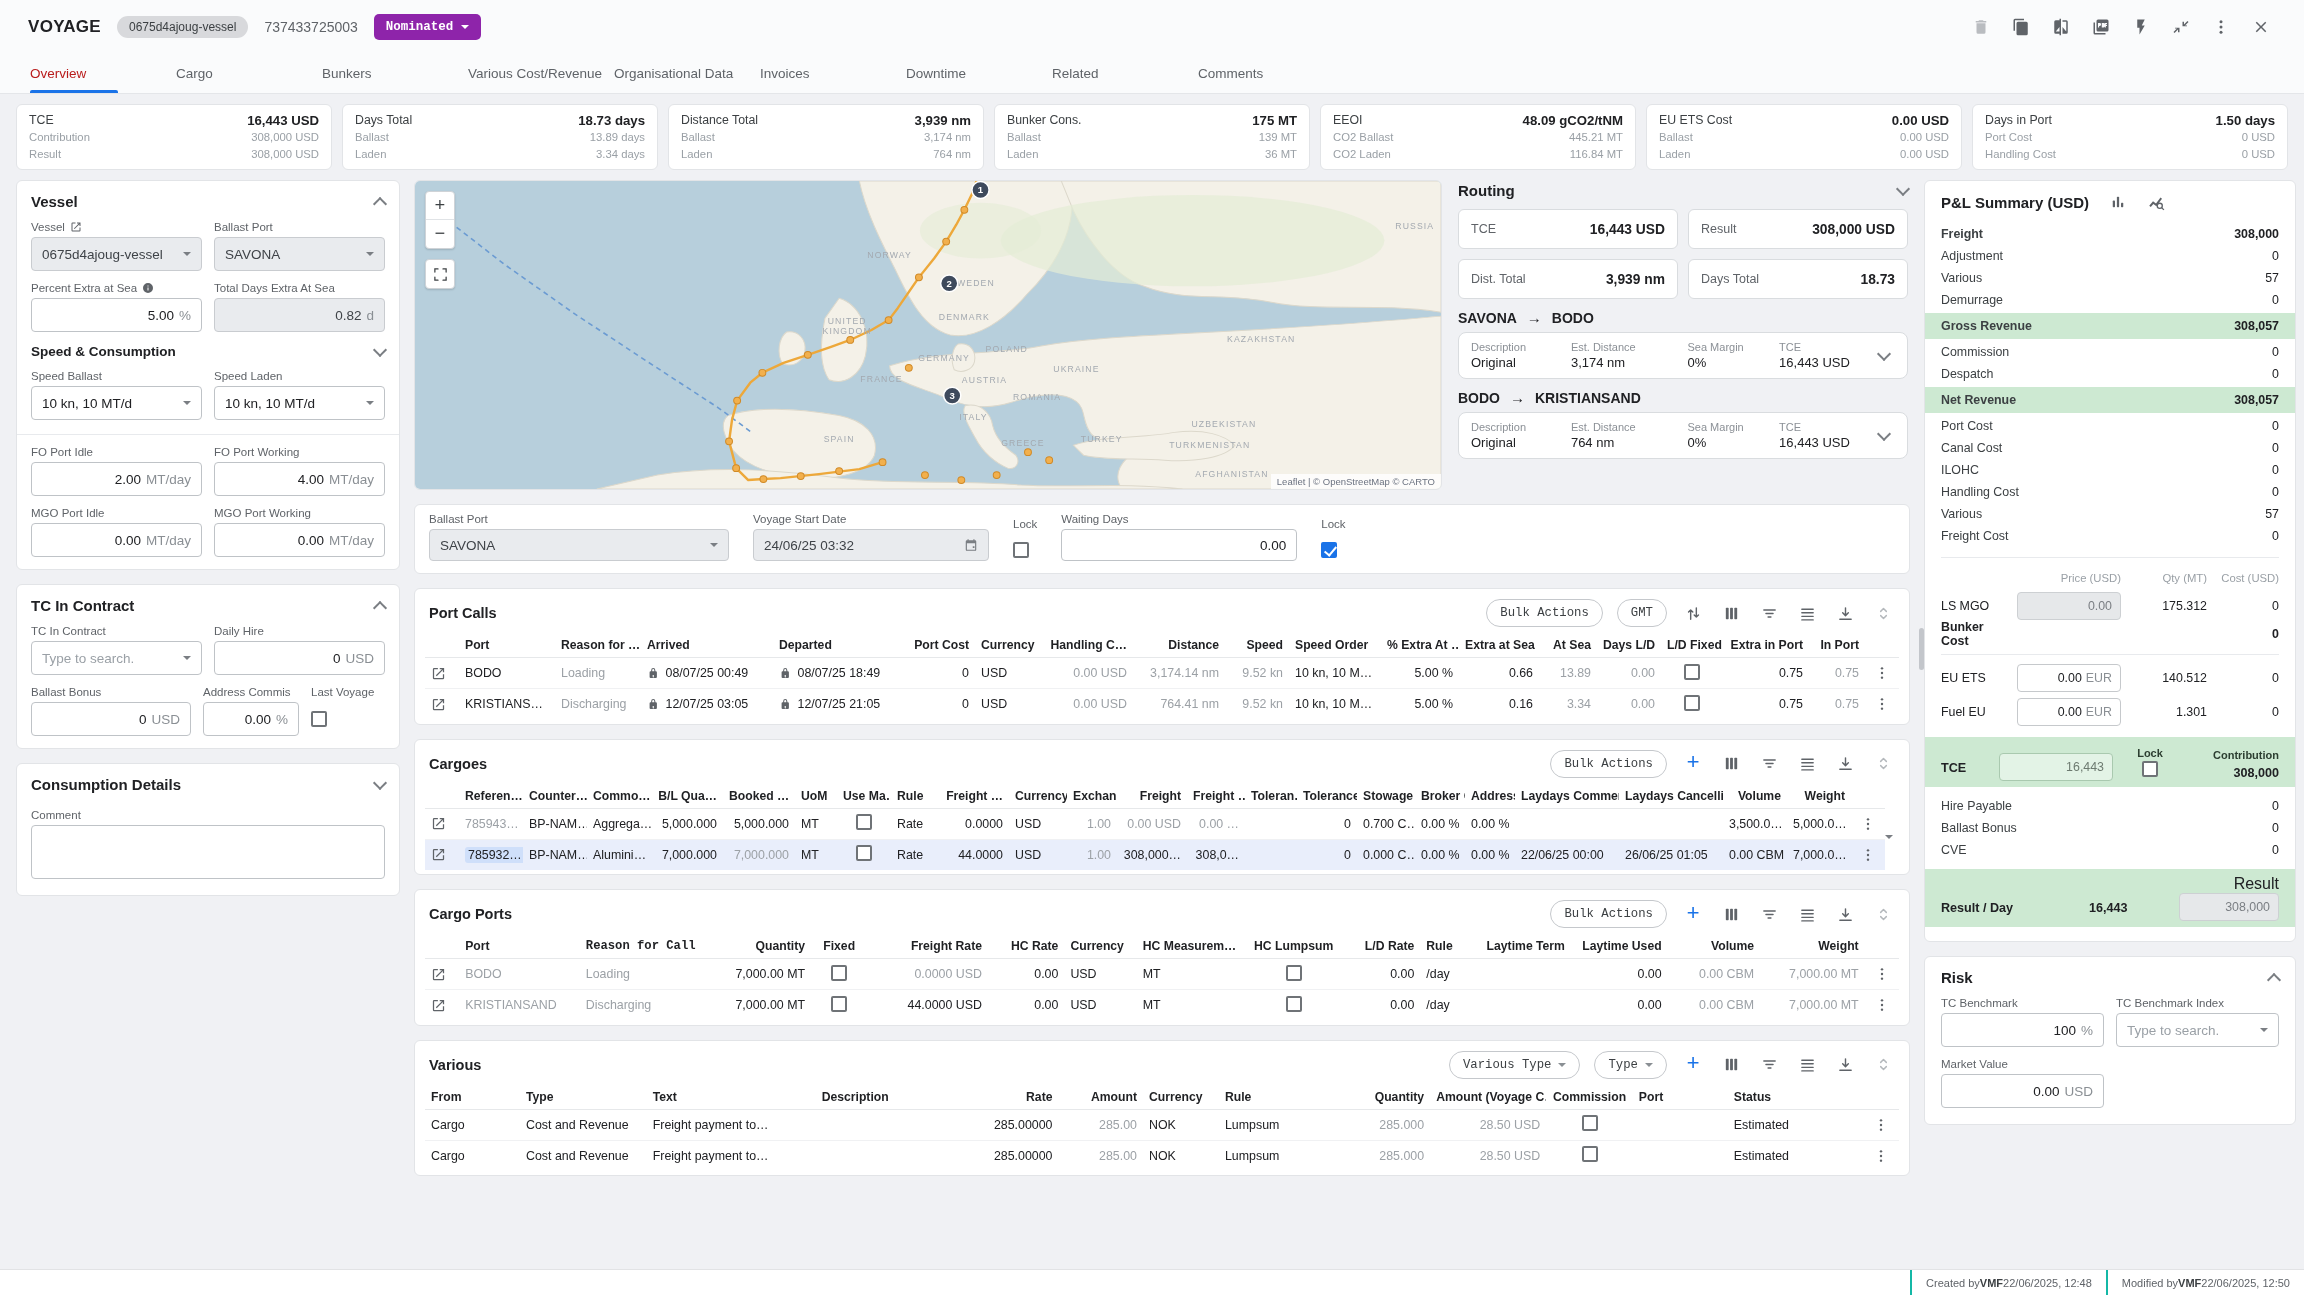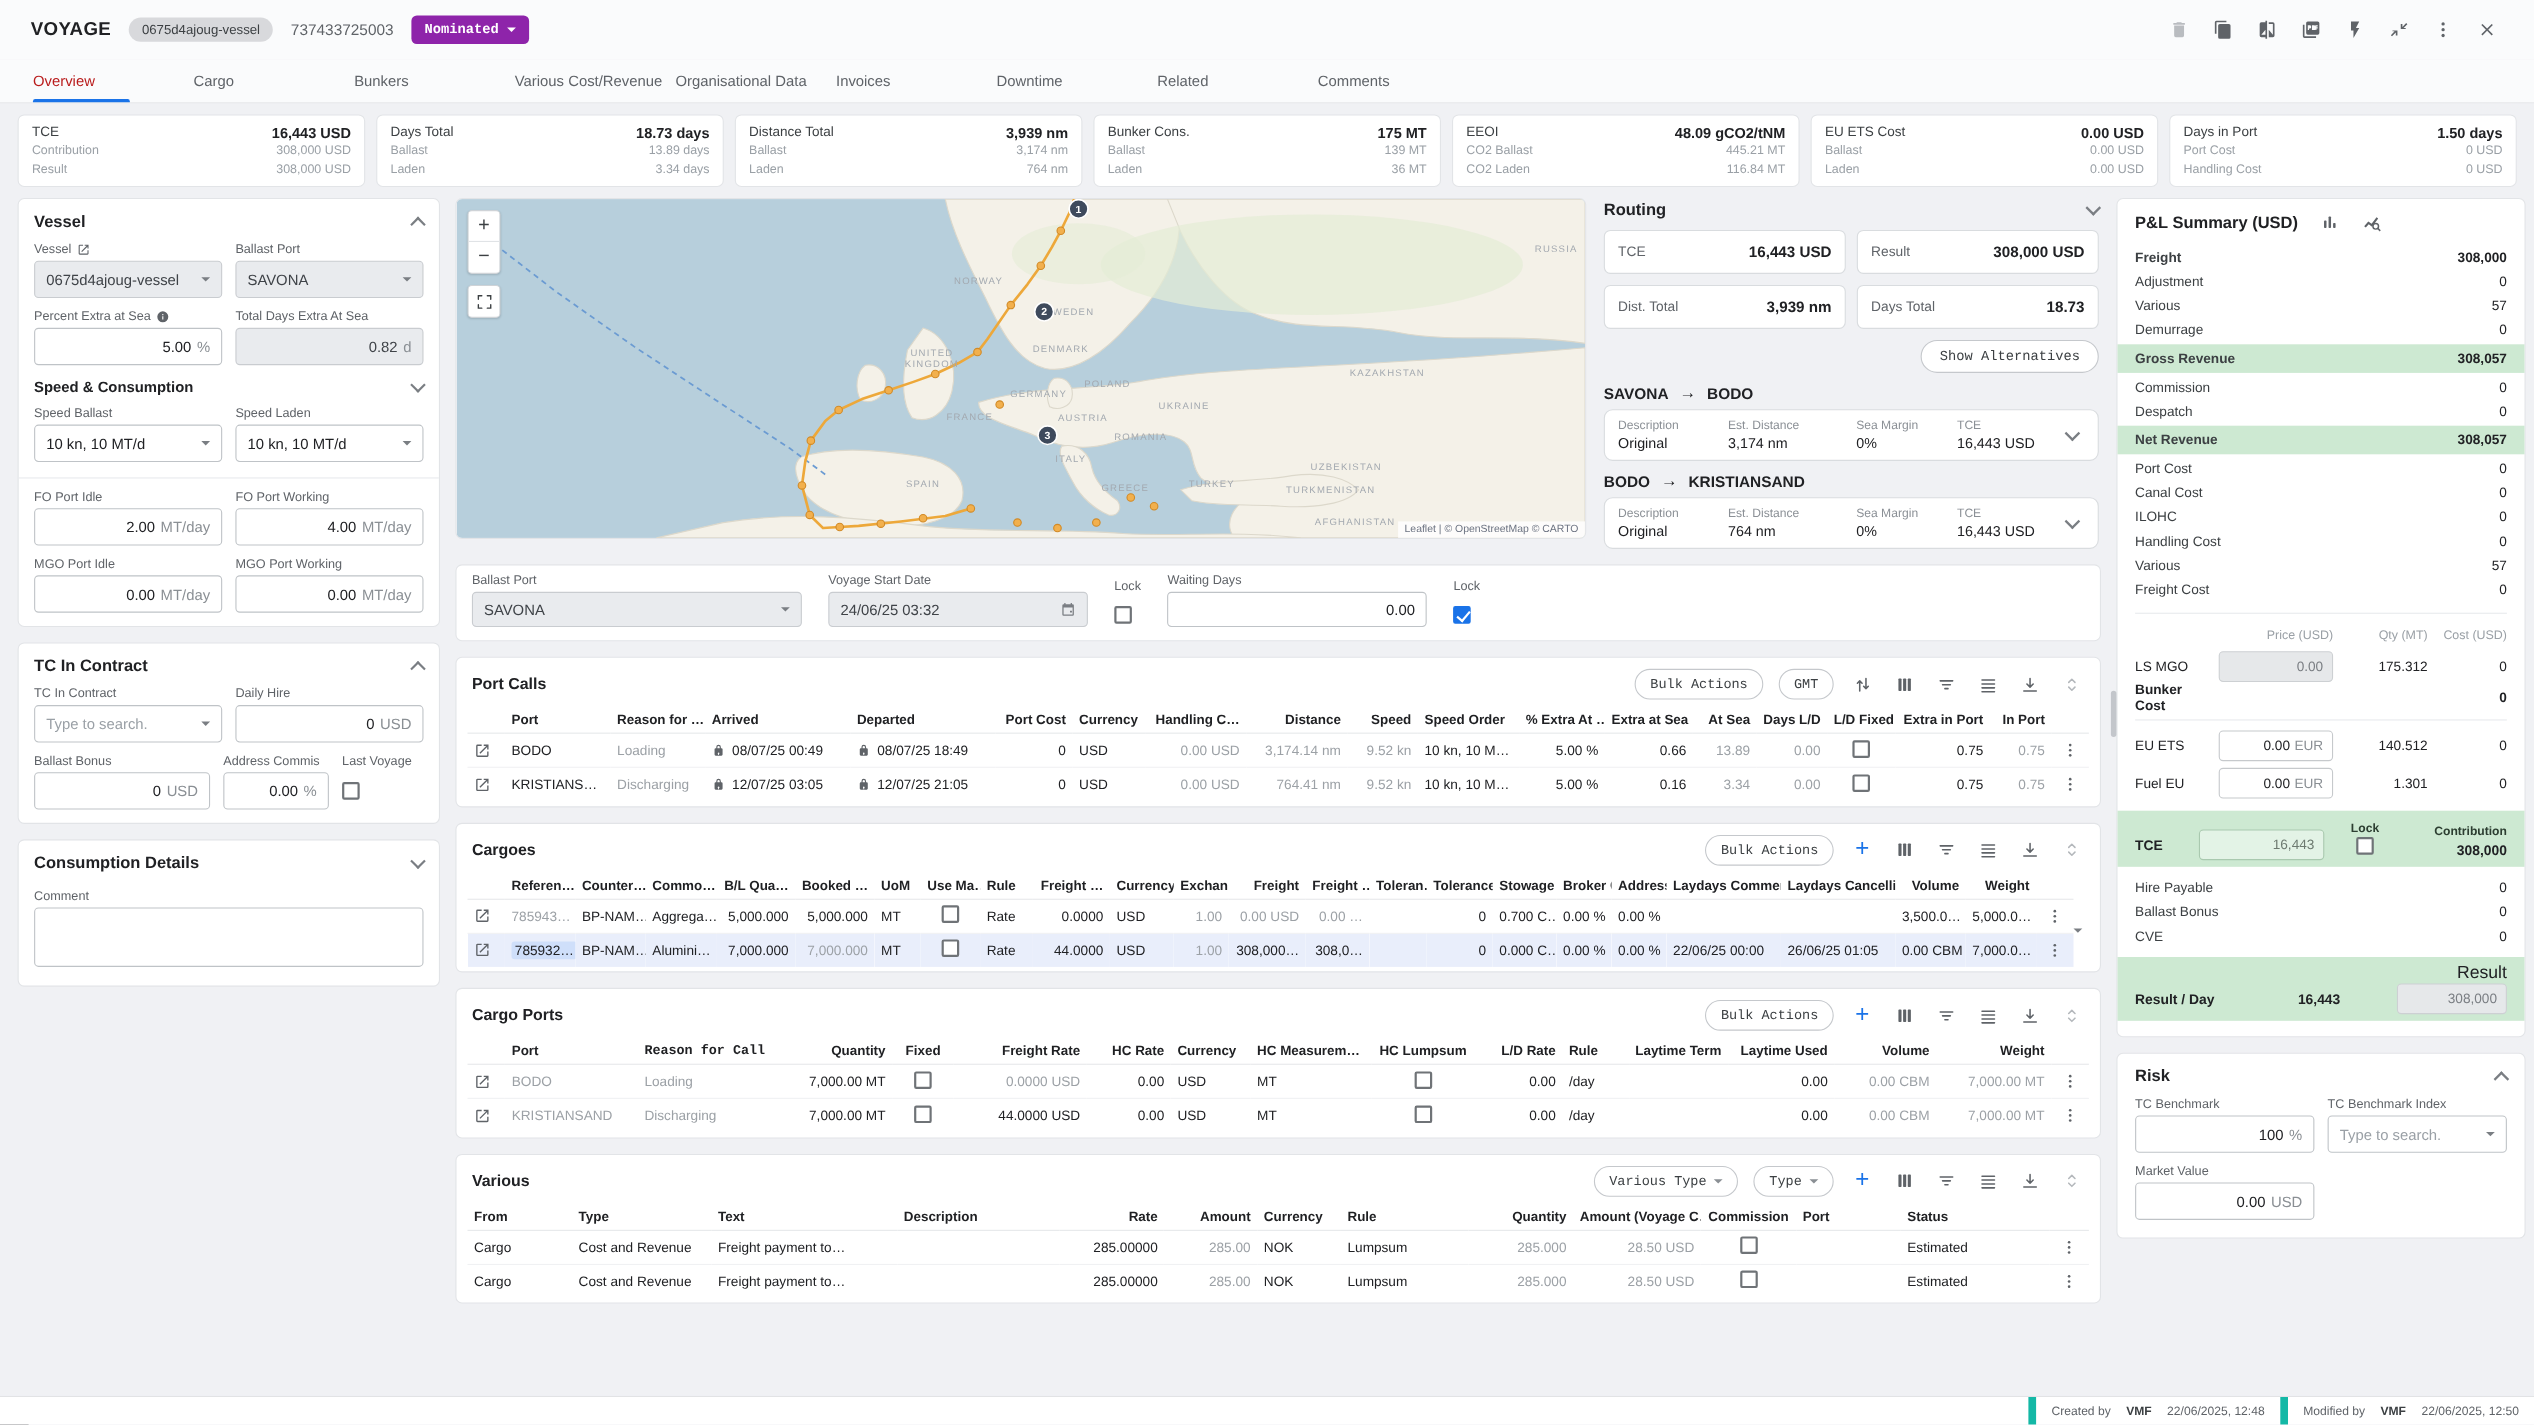--- a/index.html
+++ b/index.html
@@ -124,21 +124,21 @@
   .sfld .unit{color:#8a8f94;margin-left:4px}
   .greenband{background:#cde9d2;margin:8px -16px;padding:6px 16px;display:grid;grid-template-columns:48px 1fr 54px 92px;column-gap:10px;align-items:end}
   .greenband .gl{font-size:12.6px;font-weight:700;padding-bottom:6px}
   .greenband .mini{font-size:11px;font-weight:700;color:#2c3e31;margin-bottom:3px}
   .greenband .sfld.dis{background:rgba(255,255,255,.45);border-color:#a9c9af;color:#6d7a70}
   .resband{background:#cde9d2;margin:8px -16px 0;padding:6px 16px;display:grid;grid-template-columns:1fr 80px 100px;column-gap:10px;align-items:end}
   .resband .rv2{font-size:12.6px;font-weight:700;padding-bottom:6px}
   .risk{margin-top:14px;padding:12px 16px 16px}
   
   .footer{position:absolute;left:0;right:0;bottom:0;height:26px;background:#fff;border-top:1px solid #e2e3e5;display:flex;justify-content:flex-end;align-items:center}
-  .fseg{font-size:11px;color:#5f6368;padding:0 14px;border-left:7px solid #14b8a6;height:100%;display:flex;align-items:center;gap:14px}
+  .fseg{font-size:11px;color:#5f6368;padding:0 14px;border-left:2px solid #14b8a6;height:100%;display:flex;align-items:center;gap:0}
   .fseg b{color:#3c4043}
   .artifact{position:absolute;left:0;bottom:0;width:26px;height:13px;background:#2f2f31;border-radius:0 3px 0 0}
   .minithumb{position:absolute;width:5px;height:42px;border-radius:3px;background:#c3c6cb}
 </style>
 </head>
 <body>
 
 <header class="topbar">
   <div class="tb-left">
     <span class="tb-title">VOYAGE</span>
@@ -590,23 +590,20 @@
             </div>
           <div class="rstat">
               <span class="rl">Dist. Total</span>
               <span class="rv">3,939 nm</span>
             </div>
           <div class="rstat">
               <span class="rl">Days Total</span>
               <span class="rv">18.73</span>
             </div>
         </div>
-        <div class="showalt">
-            <button>Show Alternatives</button>
-          </div>
         <div class="leg-h">
             <span>SAVONA</span>
             <span class="arr">→</span>
             <span>BODO</span>
           </div>
         <div class="legbox">
           <div>
               <div class="ll">Description</div>
               <div class="lv">Original</div>
             </div>

